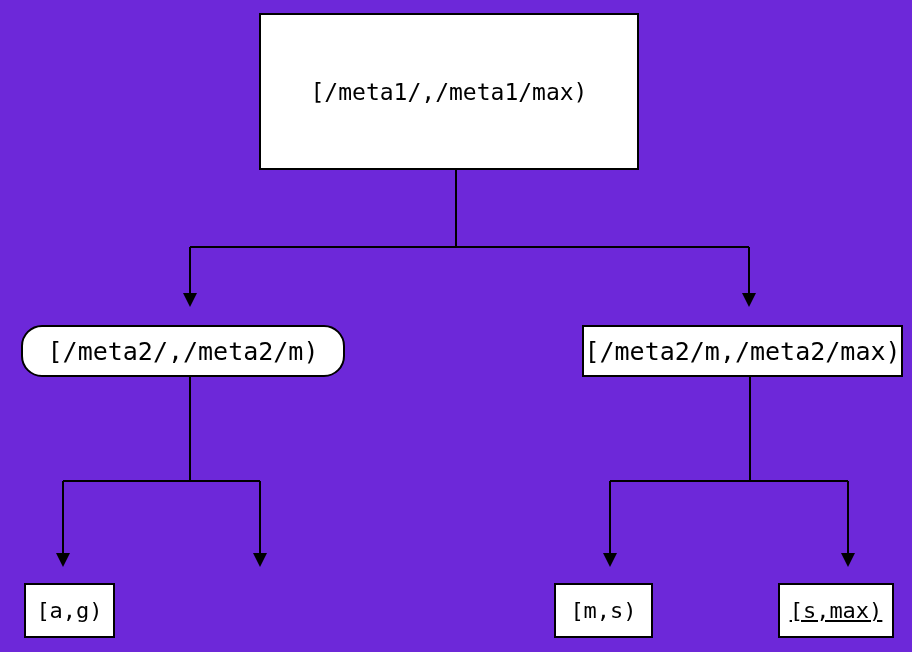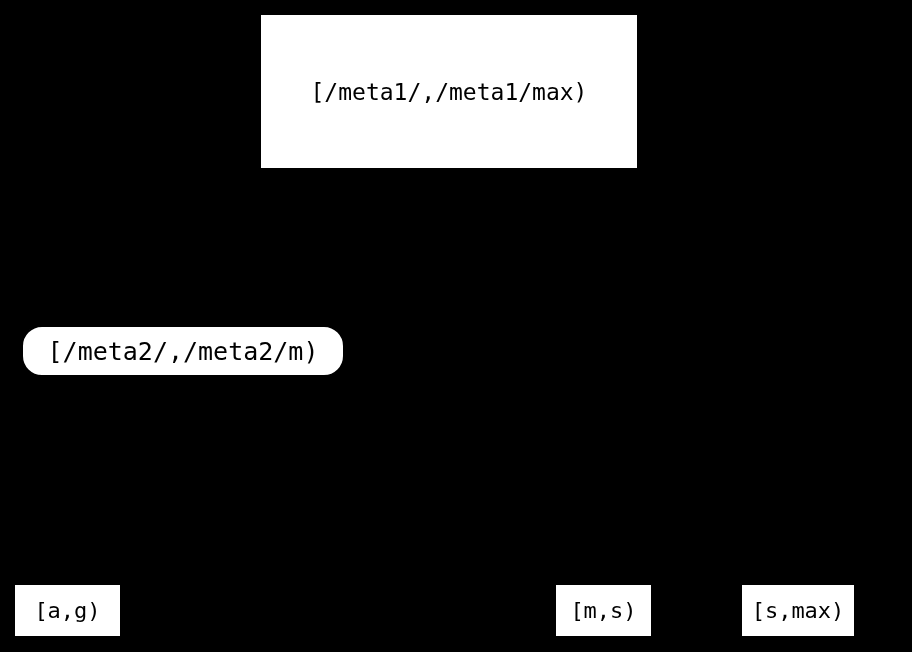--- a/index.html
+++ b/index.html
@@ -4,21 +4,21 @@
 <style>
   html, body {
     margin: 0;
     padding: 0;
     background: #ffffff;
   }
   .canvas {
     position: relative;
     width: 912px;
     height: 652px;
-    background: #000000;
+    background: #6d28d9;
     font-family: "DejaVu Sans Mono", monospace;
     color: #000000;
     overflow: hidden;
   }
   .edges {
     position: absolute;
     left: 0;
     top: 0;
     pointer-events: none;
   }
@@ -43,24 +43,24 @@
     border-radius: 21px;
   }
   .node-mid-right {
     left: 582px; top: 325px; width: 321px; height: 52px;
     font-size: 25px;
   }
   .node-leaf {
     top: 583px; height: 55px;
     font-size: 22px;
   }
-  .node-leaf-1 { left: 13px;   width: 109px;  }
+  .node-leaf-1 { left: 24px;   width: 91px;  }
   .node-leaf-2 { left: 203px; width: 100px; }
   .node-leaf-3 { left: 554px; width: 99px;  }
-  .node-leaf-4 { left: 740px; width: 116px; }
+  .node-leaf-4 { left: 778px; width: 116px; text-decoration: underline; }
 </style>
 </head>
 <body>
 
 <div class="canvas">
 
   <svg class="edges" width="912" height="652" viewBox="0 0 912 652" fill="none" stroke="#000000" stroke-width="2">
 
     <g>
       <path d="M456,170 V247"></path>
@@ -87,20 +87,21 @@
       <path d="M848,481 V554"></path>
       <polygon points="603,553 617,553 610,567" fill="#000000" stroke="none"></polygon>
       <polygon points="841,553 855,553 848,567" fill="#000000" stroke="none"></polygon>
     </g>
   </svg>
 
   <div class="node node-root">[/meta1/,/meta1/max)</div>
 
   <div class="node node-mid-left">[/meta2/,/meta2/m)</div>
 
+  <div class="node node-mid-right">[/meta2/m,/meta2/max)</div>
 
   <div class="node node-leaf node-leaf-1">[a,g)</div>
 
 
   <div class="node node-leaf node-leaf-3">[m,s)</div>
 
   <div class="node node-leaf node-leaf-4">[s,max)</div>
 
 </div>
 

